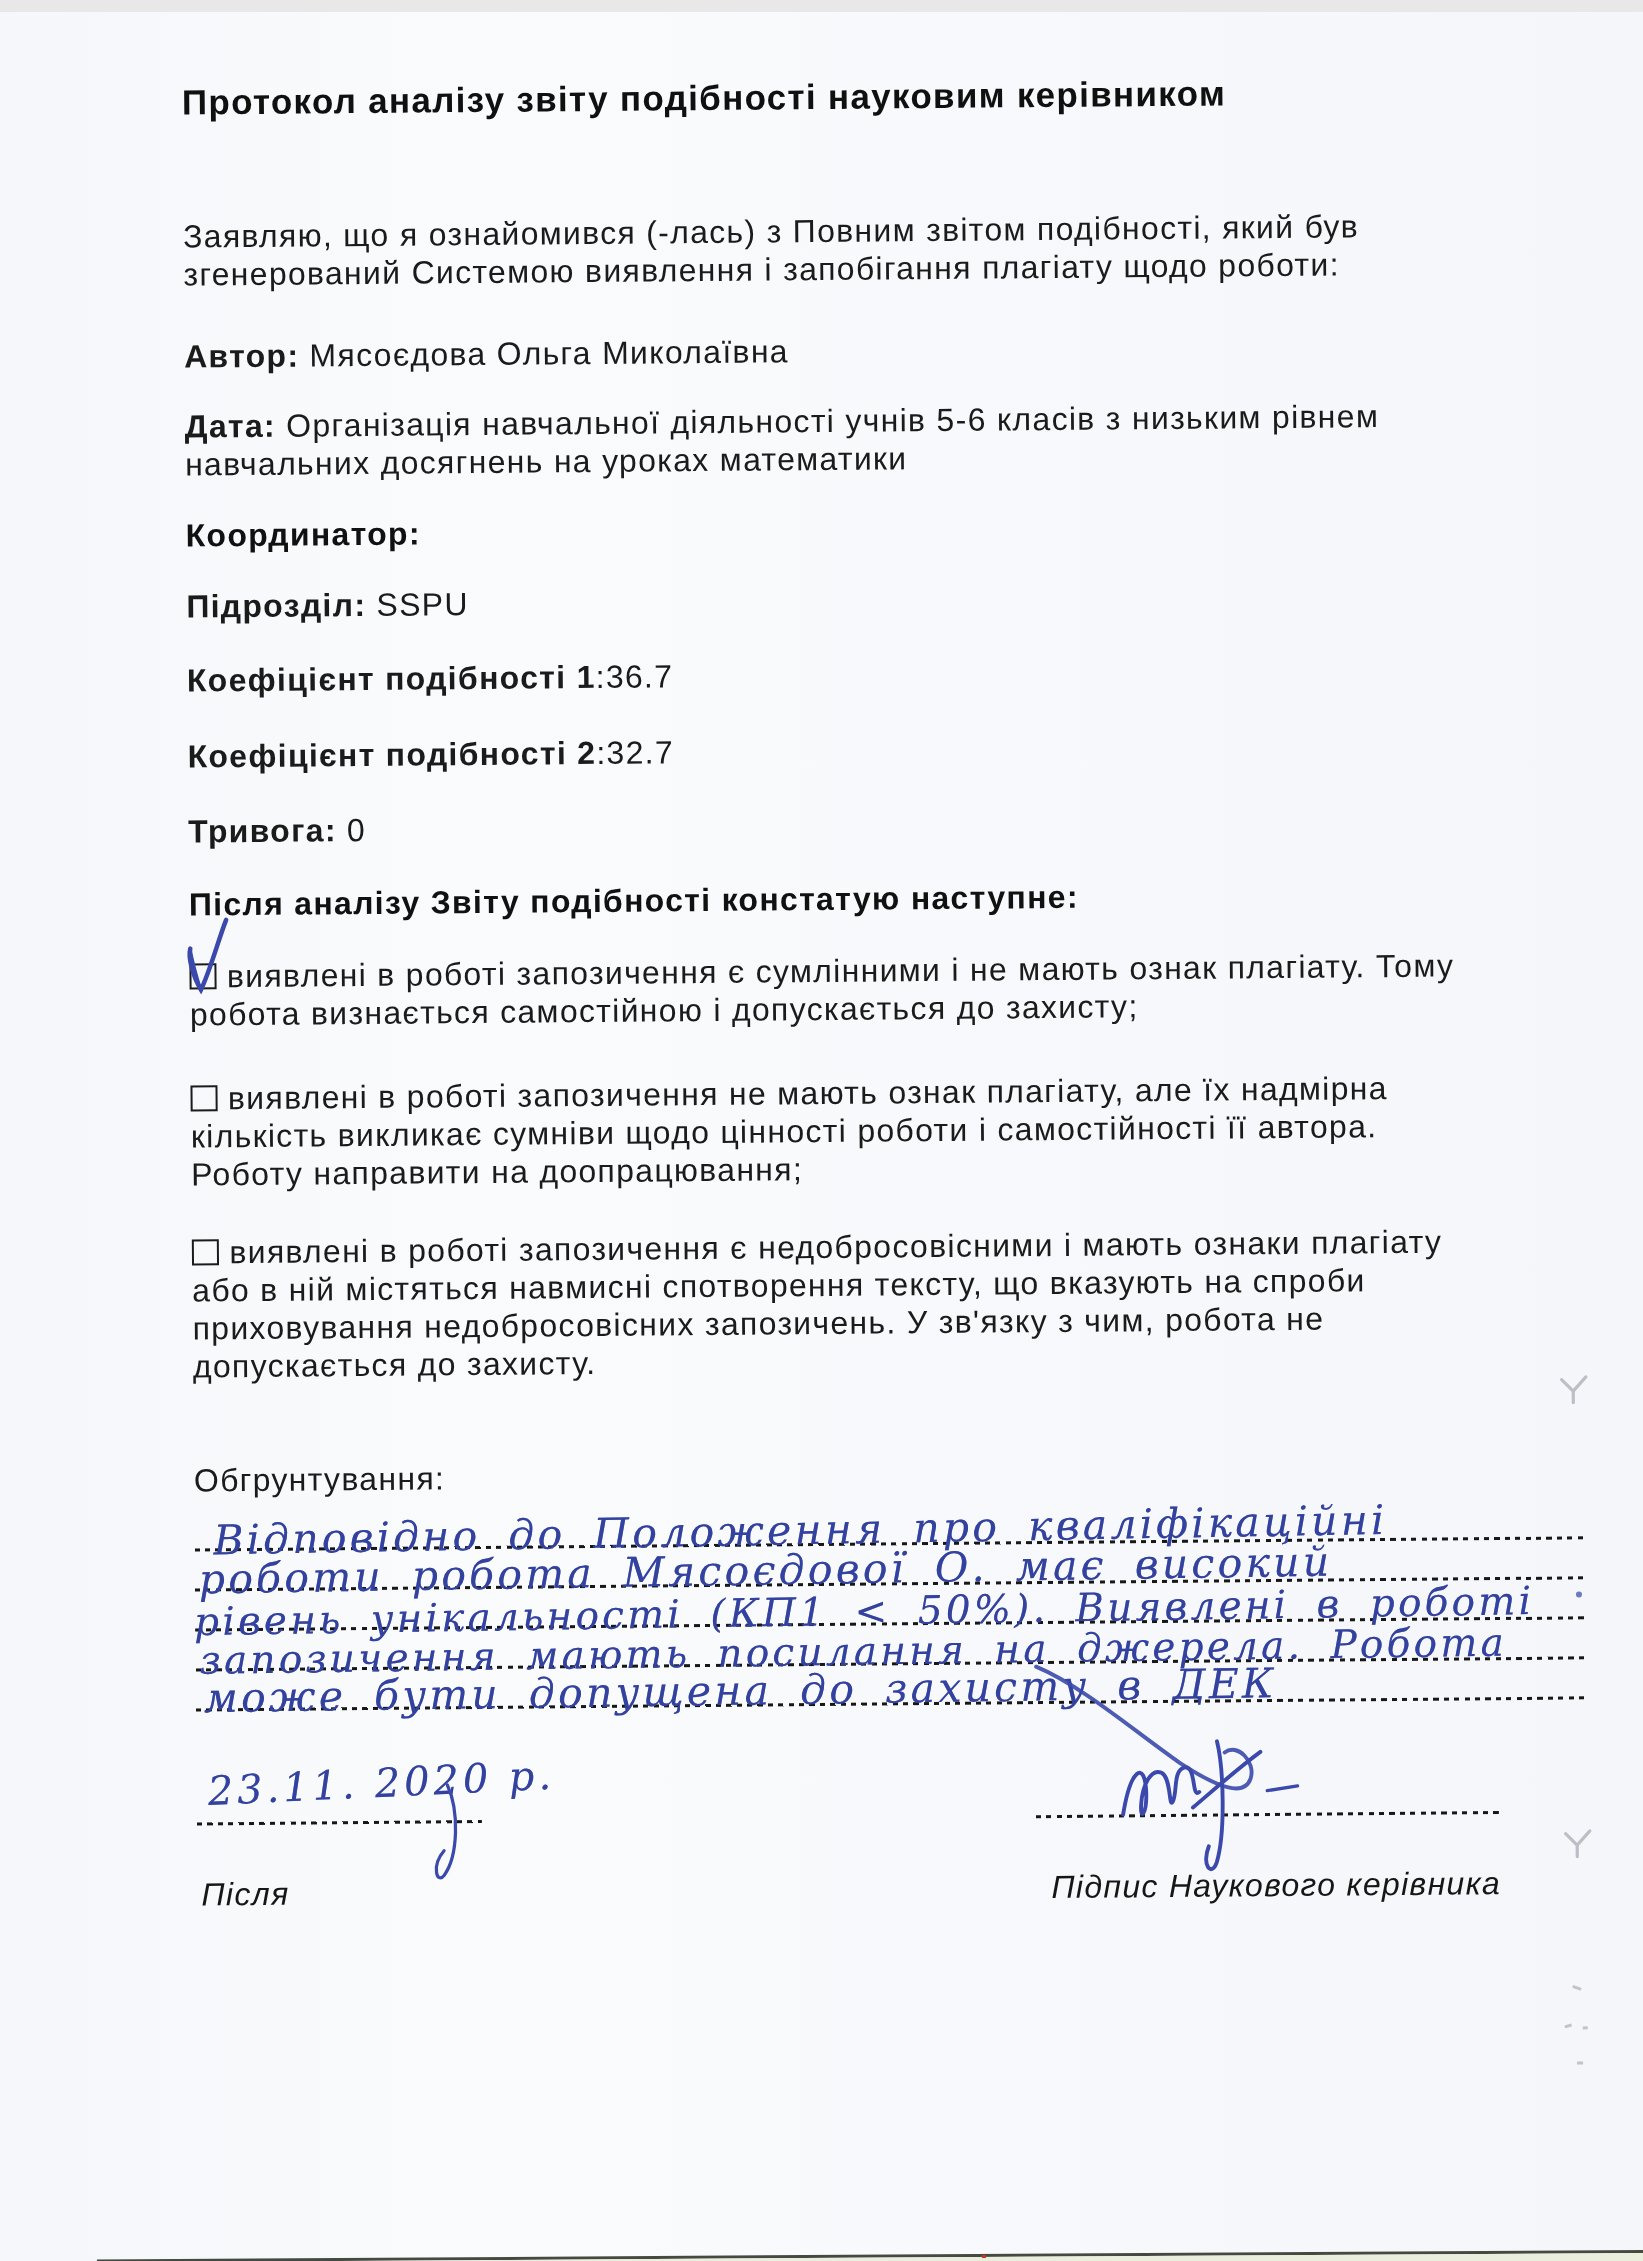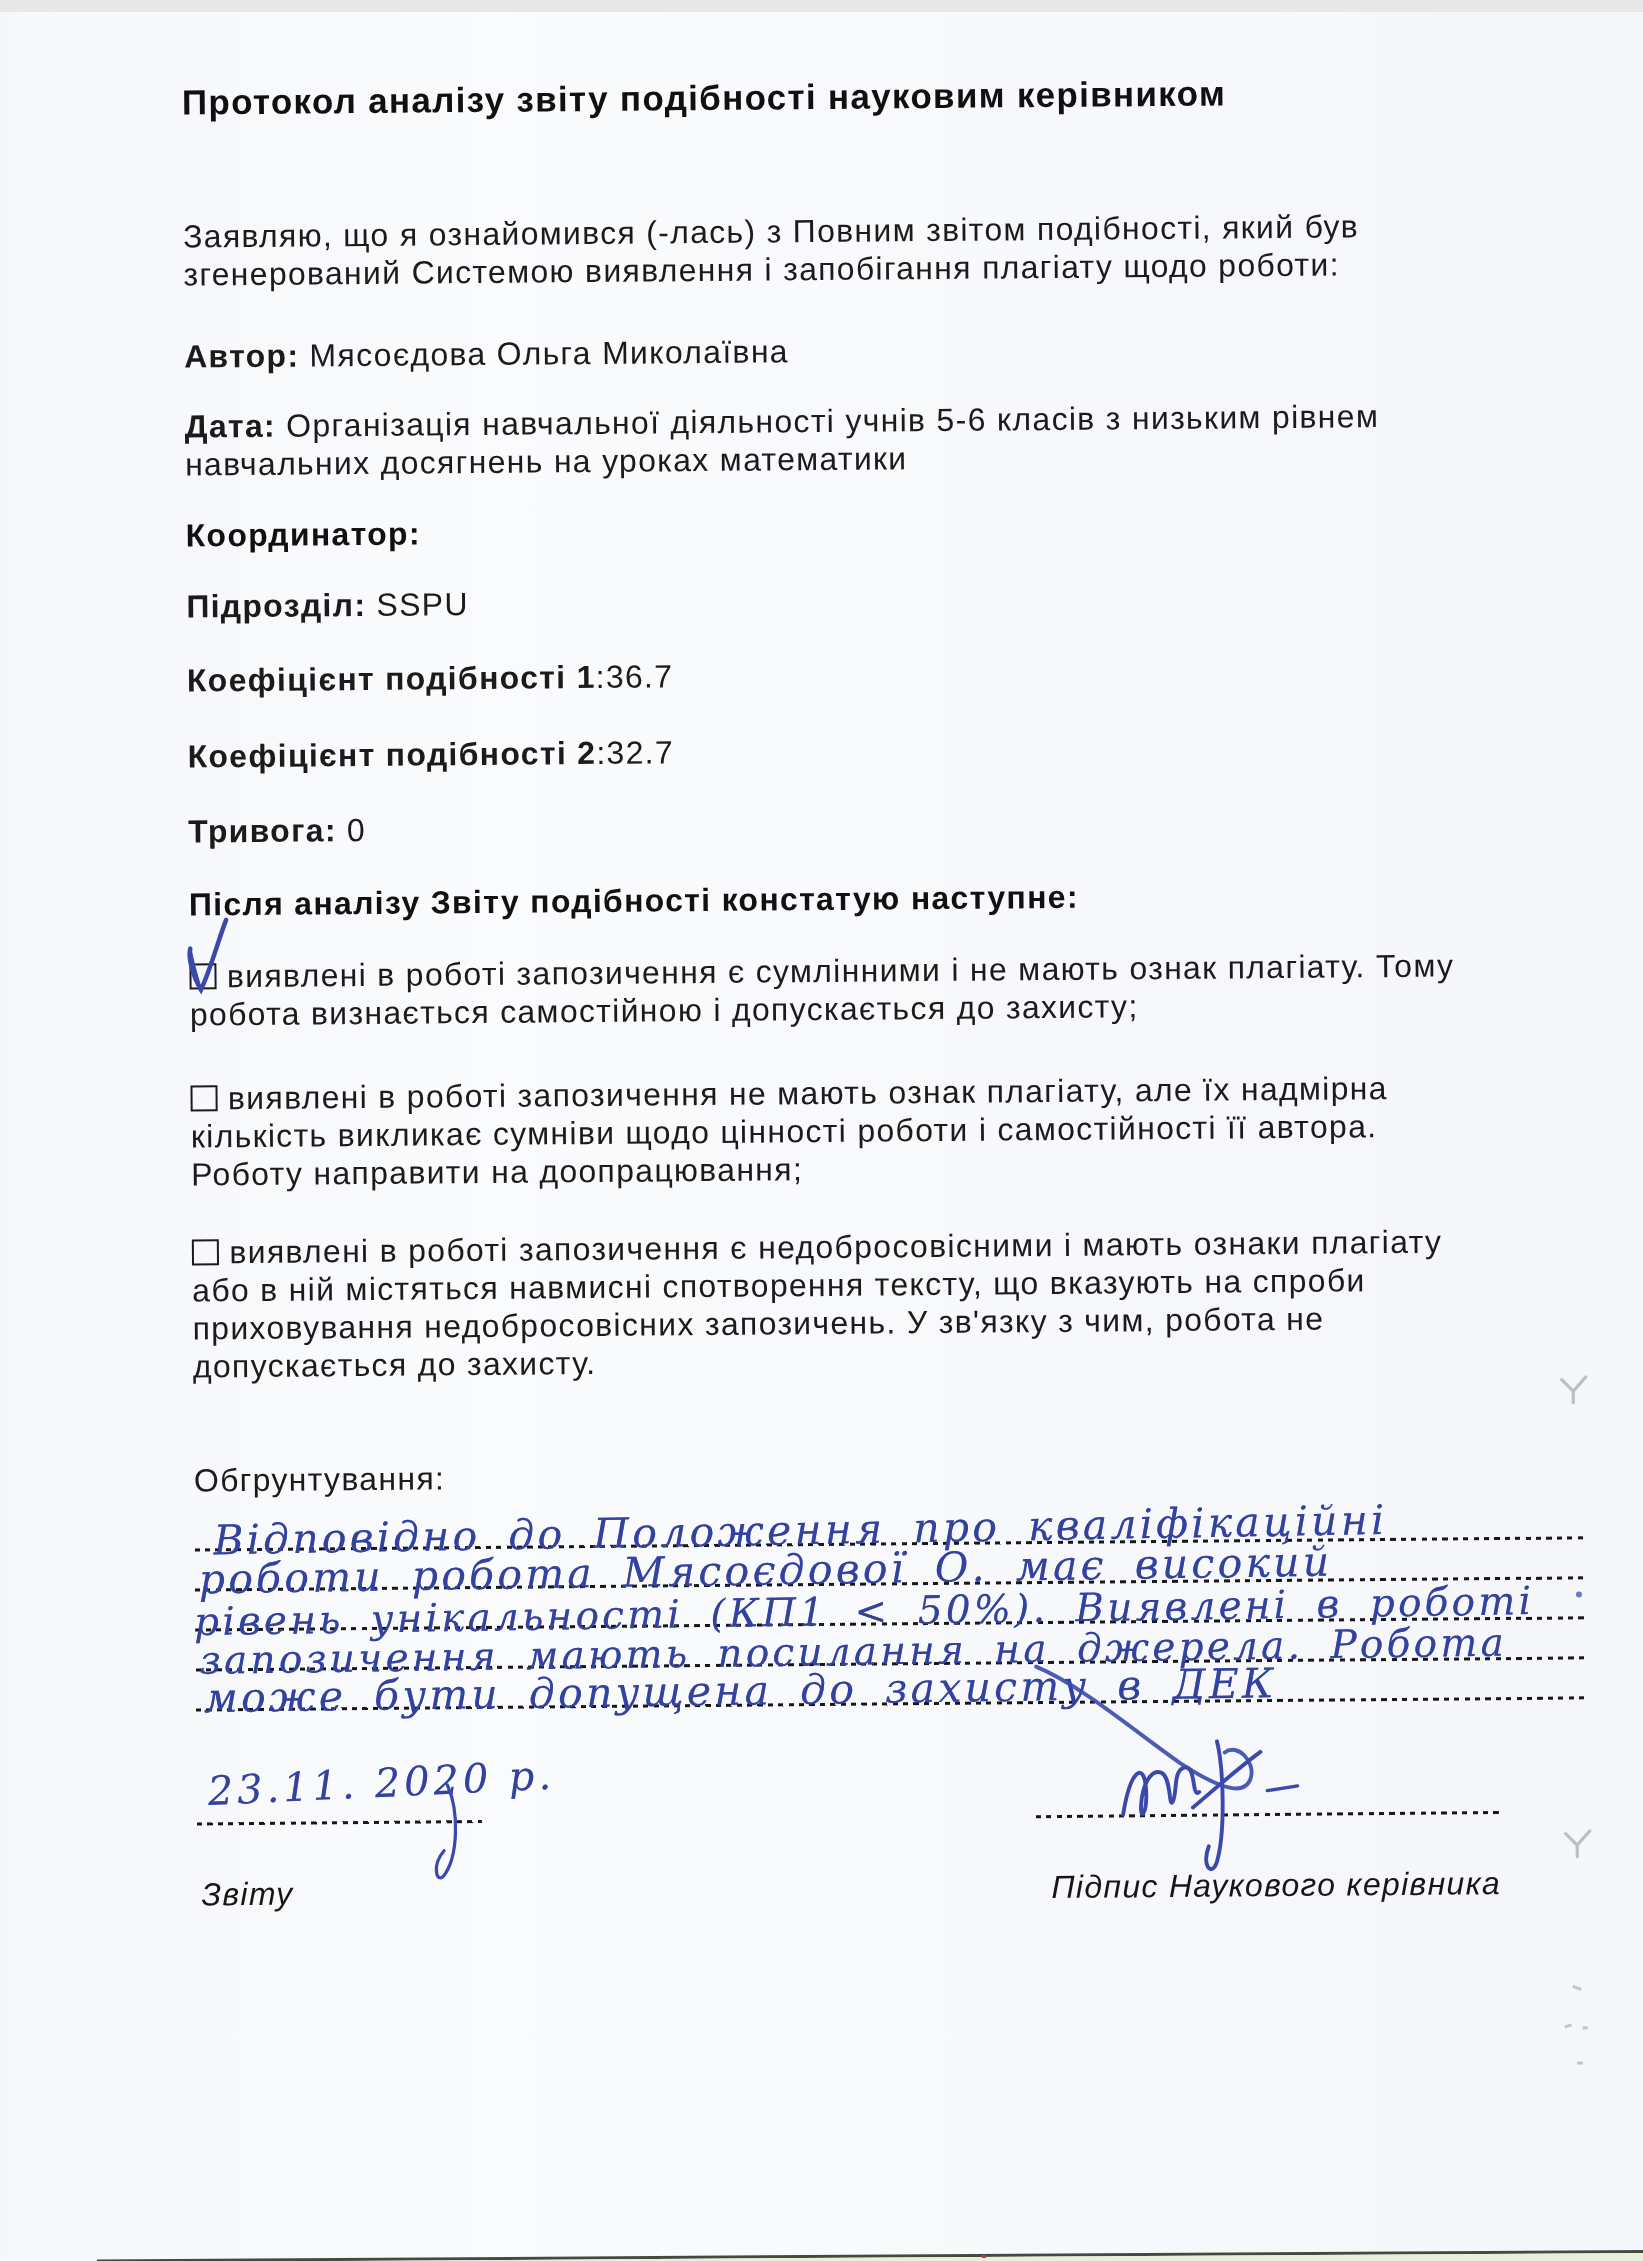--- a/index.html
+++ b/index.html
@@ -147,21 +147,21 @@
   </svg>
 
   <div class="sig-line" style="left:1029px;top:1805px;width:463px;"></div>
   <svg class="abs" style="left:1102px;top:1721px;" width="233" height="149" viewBox="0 0 360 230">
     <path d="M22 130 C 34 60, 56 45, 58 95 C 59 128, 48 142, 50 115 C 52 85, 66 58, 82 66 C 98 74, 92 128, 100 108 C 106 92, 100 62, 118 58 C 136 55, 128 108, 140 96" fill="none" stroke="#3a49ab" stroke-width="6" stroke-linecap="round"></path>
     <path d="M168 18 C 178 60, 180 160, 166 205 C 158 228, 142 210, 154 180" fill="none" stroke="#3a49ab" stroke-width="6" stroke-linecap="round"></path>
     <path d="M130 120 C 160 95, 200 60, 235 35" fill="none" stroke="#3a49ab" stroke-width="6" stroke-linecap="round"></path>
     <path d="M245 95 L 292 88" fill="none" stroke="#3a49ab" stroke-width="5" stroke-linecap="round"></path>
   </svg>
 
-  <div class="abs label-italic" style="left:194px;top:1859px;">Звіту</div>
+  <div class="abs label-italic" style="left:194px;top:1859px;">Після</div>
   <div class="abs label-italic" style="left:1044px;top:1859px;">Підпис Наукового керівника</div>
 
   <svg class="artifact" style="left:1553px;top:1369px;" width="36" height="32" viewBox="0 0 55 50">
     <path d="M8 8 L26 26 L46 4 M26 26 L26 44" fill="none" stroke="#8d939d" stroke-width="5" stroke-linecap="round"></path>
   </svg>
   <svg class="artifact" style="left:1553px;top:1823px;" width="36" height="32" viewBox="0 0 55 50">
     <path d="M8 8 L26 26 L46 4 M26 26 L26 44" fill="none" stroke="#8d939d" stroke-width="5" stroke-linecap="round"></path>
   </svg>
   <div class="speck" style="left:1564px;top:1981px;width:9px;height:3.2px;transform:rotate(20deg);"></div>
   <div class="speck" style="left:1556px;top:2019px;width:6.5px;height:3.2px;transform:rotate(-15deg);"></div>

